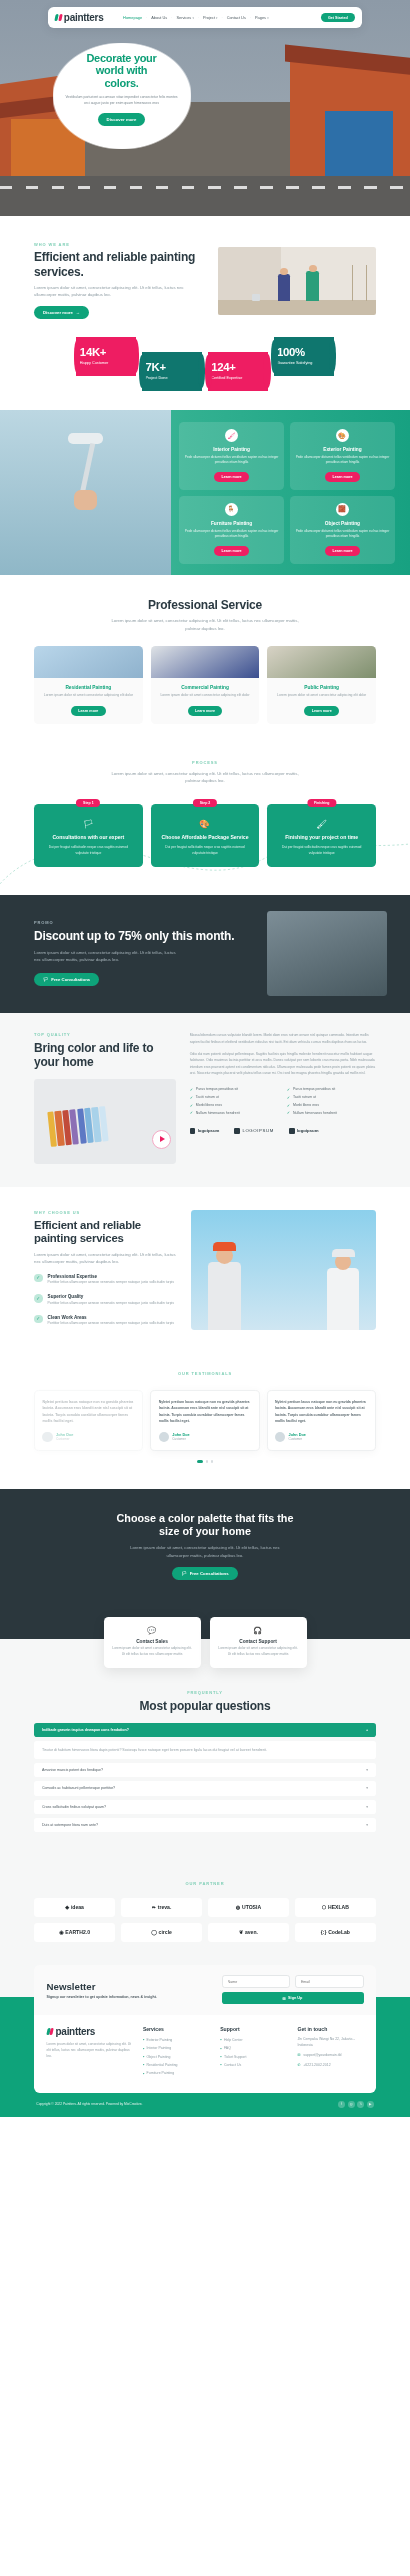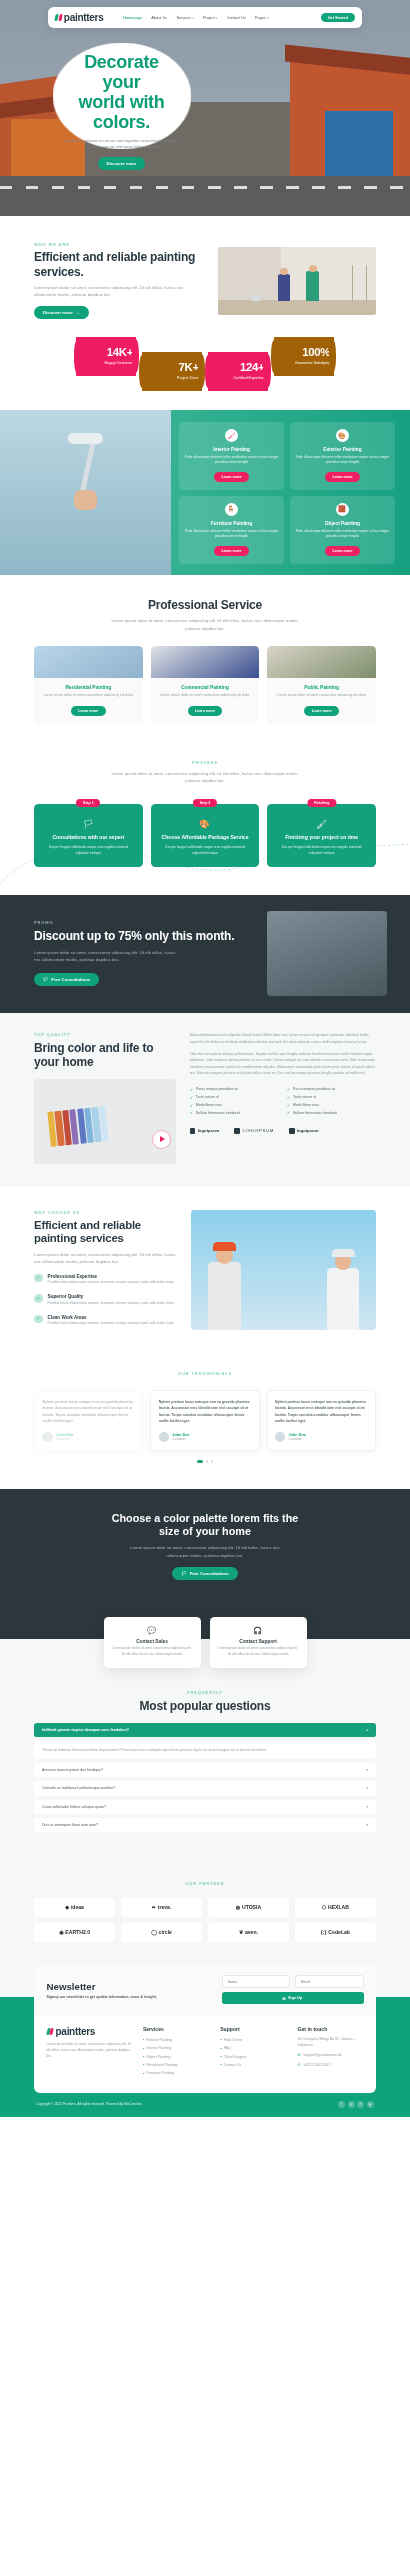--- a/index.html
+++ b/index.html
@@ -87,21 +87,21 @@
   }
   .brush-bg:before {
     content:""; position:absolute; left:-3.4px; top:4.6px; width:9px; height:85px;
     background:#fff; border-radius: 40%;
   }
   .brush-bg:after {
     content:""; position:absolute; right:-4px; top:3.4px; width:10.3px; height:90px;
     background:#fff; border-radius: 40%;
   }
   .hero-title {
-    font-size: 18px; line-height: 1.12; font-weight: 700; color: #0c9e76;
+    font-size: 11px; line-height: 1.12; font-weight: 700; color: #0c9e76;
     letter-spacing: -0.3px;
   }
   .hero-sub { font-size: 3.5px; line-height: 1.8; color: #7d8a91; margin-top: 5.1px; }
 
   
   .who { padding: 26px 0 12.5px; }
   .who-grid { display: flex; gap: 12.5px; align-items: center; }
   .who-left { width: 171px; }
   .who-right { flex: 1; position: relative; height: 68px; }
   .room { position:absolute; inset:0; background:#e9e4dd; border-radius:2.3px; overflow:hidden; }
@@ -109,23 +109,23 @@
   .room .floor { position:absolute; left:0; right:0; bottom:0; height:15px; background:#c9bda9;}
   .p1 { position:absolute; left:38%; bottom:13.7px; width:12.5px; height:27px; background:#3f4b8a; border-radius:2.3px 2.3px 0 0;}
   .p1:before{content:"";position:absolute;left:2.3px;top:-6.3px;width:8px;height:7.4px;border-radius:50%;background:#e4b48f;}
   .p2 { position:absolute; left:56%; bottom:13.7px; width:12.5px; height:30px; background:#2a9e7a; border-radius:2.3px 2.3px 0 0;}
   .p2:before{content:"";position:absolute;left:2.3px;top:-6.3px;width:8px;height:7.4px;border-radius:50%;background:#e4b48f;}
   .ladder{position:absolute; right:9px; bottom:13.7px; width:15px;height:36px;border-left:1.1px solid #b7a98f;border-right:1.1px solid #b7a98f;}
   .bucket{position:absolute;left:22%;bottom:13.7px;width:8px;height:6.8px;background:#d8dde0;border-radius:1.1px;}
 
   
   .stats { display:flex; justify-content:center; align-items:flex-start; gap:5.7px; padding: 5.7px 0 19.4px; position:relative;}
-  .stat { width: 60px; text-align:right; color:#fff; padding: 9.7px 3.4px 10.8px; position: relative;}
+  .stat { width: 60px; text-align:left; color:#fff; padding: 9.7px 3.4px 10.8px; position: relative;}
   .stat.pink { background:#ee1d62; }
-  .stat.green { background:#a16207; }
+  .stat.green { background:#0f766e; }
   .stat.down { margin-top: 15px; }
   .stat:before{content:"";position:absolute;left:-2.8px;top:2.3px;width:6.8px;height:calc(100% - 5.7px);background:inherit;border-radius:45%;}
   .stat:after{content:"";position:absolute;right:-2.8px;top:1.7px;width:7.4px;height:calc(100% - 4.6px);background:inherit;border-radius:45%;}
   .stat-num { font-size: 11.4px; font-weight: 700; letter-spacing:-0.3px; line-height:1;}
   .stat-lbl { font-size: 3.8px; margin-top: 2.8px; font-weight:500;}
 
   
   .svc-band { position: relative; display:flex; min-height: 137px; background: linear-gradient(90deg,#5fc2ae 0%, #33b191 45%, #17a181 100%); }
   .svc-photo { width: 171px; position: relative; overflow:hidden; background: linear-gradient(160deg,#cfe0e6,#9fc4d2); }
   .svc-photo .wall { position:absolute; inset:0; background: linear-gradient(180deg,#bcd7e2,#8fb7c7); }
@@ -664,21 +664,21 @@
       </div>
       <div class="dots">
         <span class="dot on"></span>
         <span class="dot"></span>
         <span class="dot"></span>
       </div>
     </div>
   </section>
 
   <section class="palette">
-    <h2>Choose a color palette lorem fits the size of your home</h2>
+    <h2>Choose a color palette that fits the size of your home</h2>
     <p class="lead">Lorem ipsum dolor sit amet, consectetur adipiscing elit. Ut elit tellus, luctus nec ullamcorper mattis, pulvinar dapibus leo.</p>
     <button class="btn">
         <span>🏳</span>
         <span>Free Consultations</span>
       </button>
   </section>
 
   <section class="contact">
     <div class="c-row">
       <div class="c-card">

